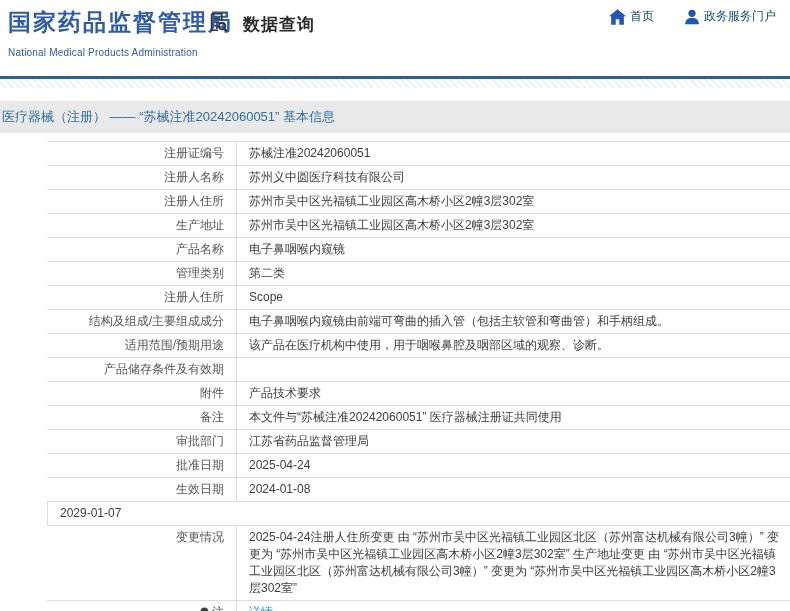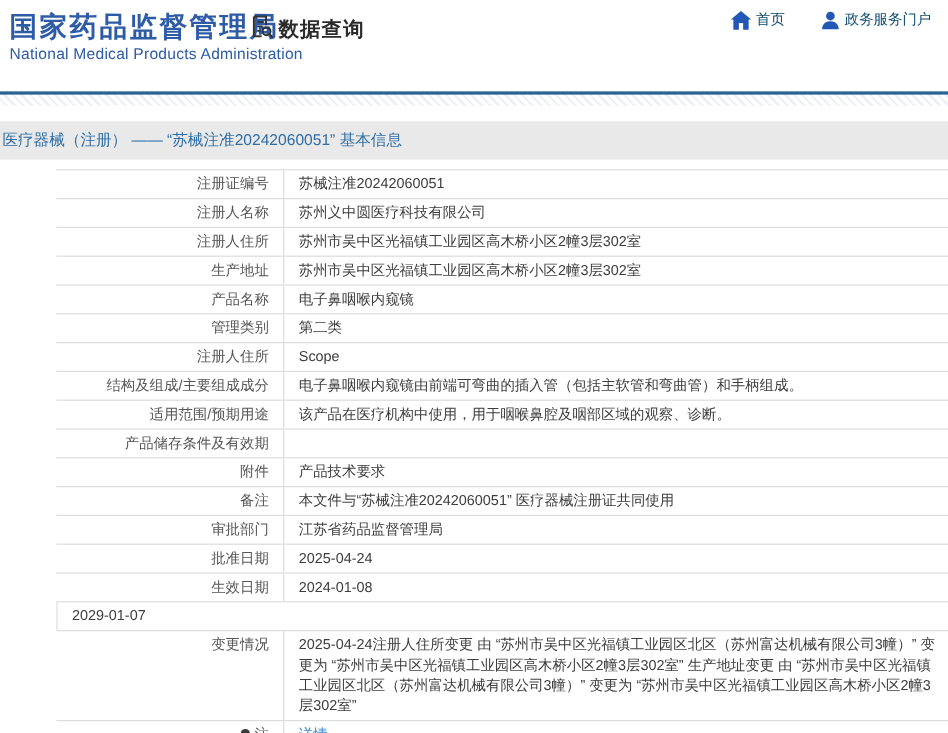--- a/index.html
+++ b/index.html
@@ -17,22 +17,22 @@
   html,body{margin:0;padding:0;}
   body{
     width:790px;height:611px;overflow:hidden;background:#fff;
     font-family:"Liberation Sans","DejaVu Sans",sans-serif;
     -webkit-font-smoothing:antialiased;
   }
   
   .header{height:76px;position:relative;background:#fff;}
   .logo{position:absolute;left:8px;top:9px;}
   .logo-cn{font-size:23px;font-weight:bold;color:var(--brand-blue);letter-spacing:2px;line-height:26px;}
-  .logo-en{font-size:13px;color:var(--brand-blue);margin-top:2px;letter-spacing:0.2px;}
-  .dq{position:absolute;left:207px;top:11px;display:flex;align-items:center;gap:3px;text-align:center;}
+  .logo-en{font-size:10px;color:var(--brand-blue);margin-top:12px;letter-spacing:0.2px;}
+  .dq{position:absolute;left:207px;top:11px;display:flex;align-items:center;gap:14px;text-align:center;}
   .dq-text{font-size:17px;color:#2b2b2b;font-weight:600;letter-spacing:1px;}
   .nav{position:absolute;right:14px;top:8px;display:flex;gap:30px;}
   .nav-item{display:flex;flex-direction:row;align-items:center;gap:4px;font-size:12px;color:#0c4a6e;cursor:pointer;}
   .nav-item svg{display:block;}
   
   .blue-line{height:3px;background:var(--line-blue);}
   .hatch{height:9px;background:repeating-linear-gradient(45deg,#ffffff 0 3px,#edf1f5 3px 5px);}
   .breadcrumb{height:32px;line-height:32px;background:var(--crumb-bg);color:var(--crumb-text);
     font-size:13px;padding-left:2px;margin-top:13px;white-space:nowrap;}
   

